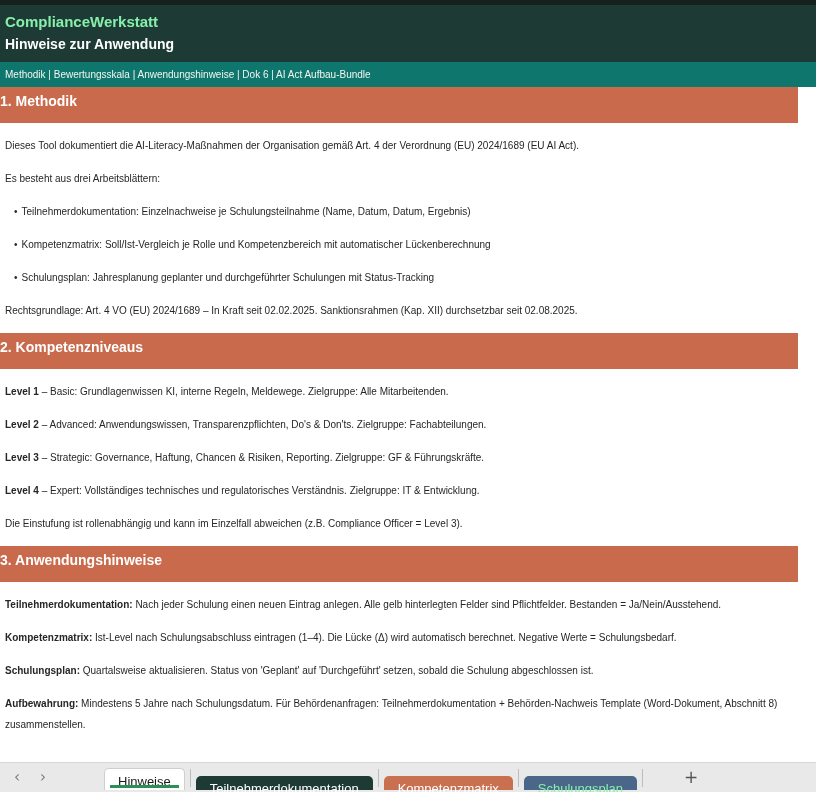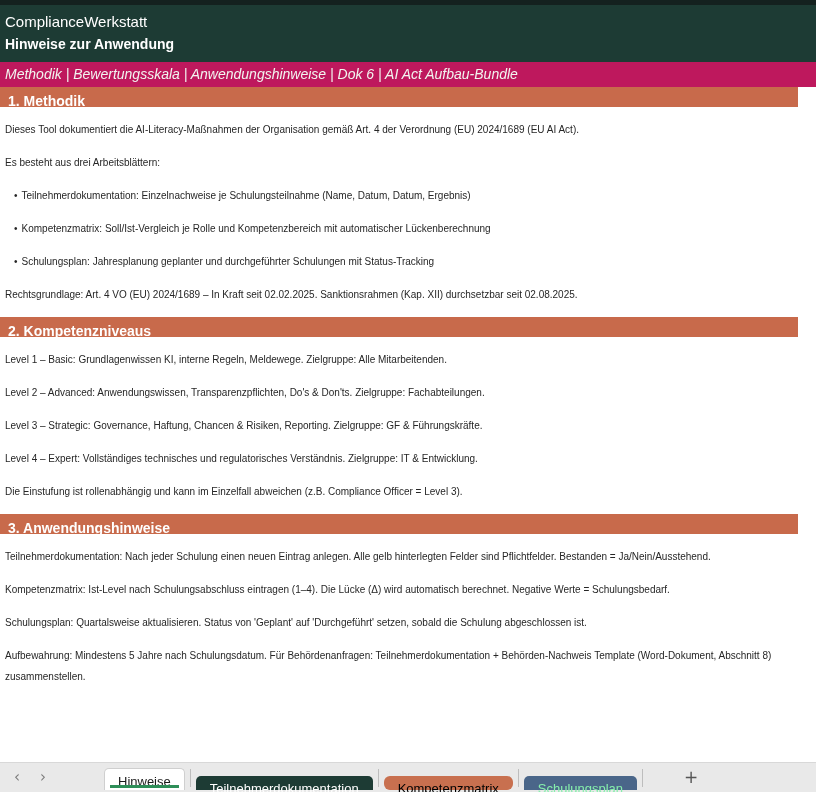--- a/index.html
+++ b/index.html
@@ -4,34 +4,34 @@
 <style>
   html,body{margin:0;padding:0;}
   body{
     width:816px;height:792px;overflow:hidden;position:relative;
     background:#ffffff;
     font-family:"Liberation Sans","DejaVu Sans",sans-serif;
     color:#262626;
   }
   .top-strip{height:5px;background:#14211f;}
   .app-header{background:#1d3b34;padding:6px 0 10px 5px;}
-  .app-title{color:#ffffff;font-size:15px;font-weight:normal;padding:2px 0 6px 0;}
+  .app-title{color:#86efac;font-size:15px;font-weight:bold;padding:2px 0 6px 0;}
   .page-title{color:#ffffff;font-size:14px;font-weight:bold;}
   .breadcrumb-bar{
-    background:#be185d;height:25px;line-height:25px;padding-left:5px;
-    color:#f2f5f0;font-size:14px;font-style:italic;
+    background:#0f766e;height:25px;line-height:25px;padding-left:5px;
+    color:#f2f5f0;font-size:10px;
   }
   .sec-header{
     background:#c86a4b;color:#ffffff;font-size:14px;font-weight:bold;
-    height:20px;line-height:28px;padding-left:8px;margin-right:18px;
+    height:36px;line-height:28px;padding-left:0;margin-right:18px;
   }
   .sec-content{padding:0 8px 12px 5px;overflow:hidden;font-size:10px;line-height:21px;}
   .sec-content p{margin:12px 0 0 0;}
   .sec-content p.bullet{padding-left:9px;}
-  .lead{font-weight:normal;}
+  .lead{font-weight:bold;}
   .bullet-glyph{margin-right:4px;}
 
   .tabbar{
     position:absolute;left:0;bottom:0;width:816px;height:30px;
     background:#e9e9e9;border-top:1px solid #d8d8d8;box-sizing:border-box;
     display:flex;align-items:flex-end;padding-left:8px;
   }
   .sheet-nav{
     width:18px;height:30px;line-height:28px;text-align:center;
     color:#7a7a7a;font-size:15px;cursor:pointer;user-select:none;
@@ -44,21 +44,21 @@
   }
   .tab.active{
     position:relative;background:#ffffff;color:#1a1a1a;height:22px;line-height:26px;
     margin-left:44px;border:1px solid #cfcfcf;border-bottom:none;box-sizing:border-box;
     padding:0 13px;
   }
   .tab.active .uline{
     position:absolute;left:5px;right:5px;bottom:2px;height:3px;background:#2e8e58;
   }
   .tab.teal{background:#1d3b34;color:#ffffff;}
-  .tab.orange{background:#c8704f;color:#000000;border-radius:6px;}
+  .tab.orange{background:#c8704f;color:#ffffff;}
   .tab.slate{background:#4a6689;color:#86efac;}
   .sep{width:1px;height:18px;background:#bdbdbd;margin:0 5px 5px 5px;align-self:flex-end;}
   .add-sheet{
     background:none;border:none;color:#555555;font-size:17px;line-height:28px;
     margin:0 0 1px 28px;padding:0 8px;cursor:pointer;
     font-family:"DejaVu Sans",sans-serif;
   }
 </style>
 </head>
 <body>

